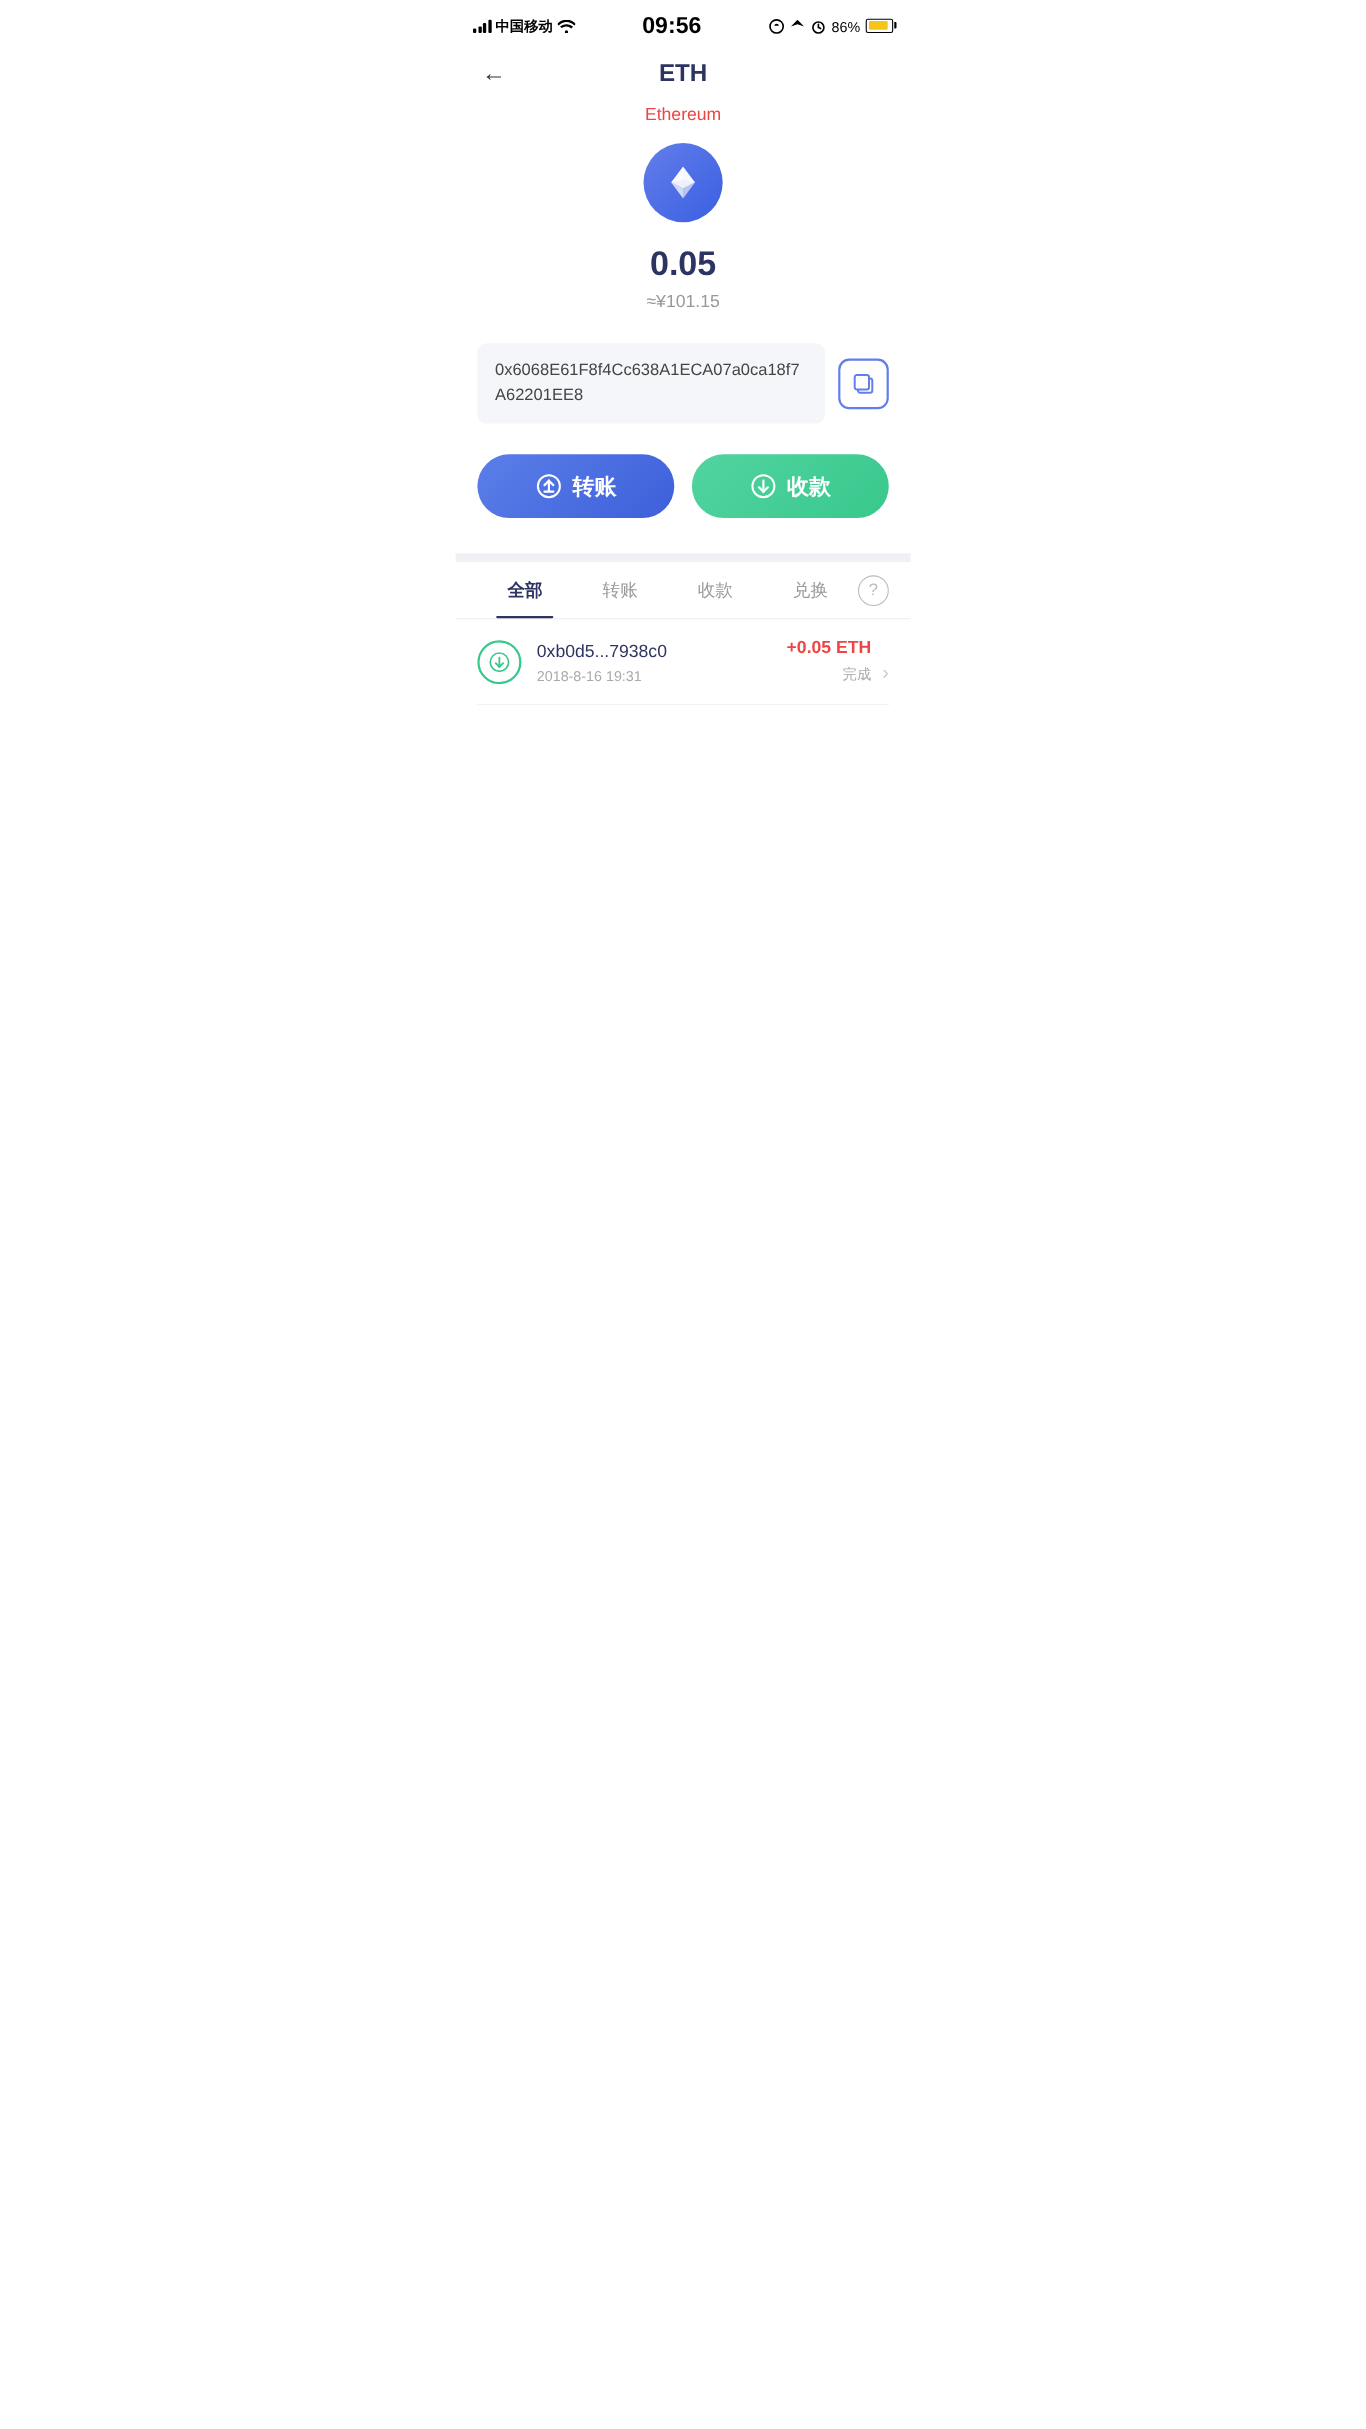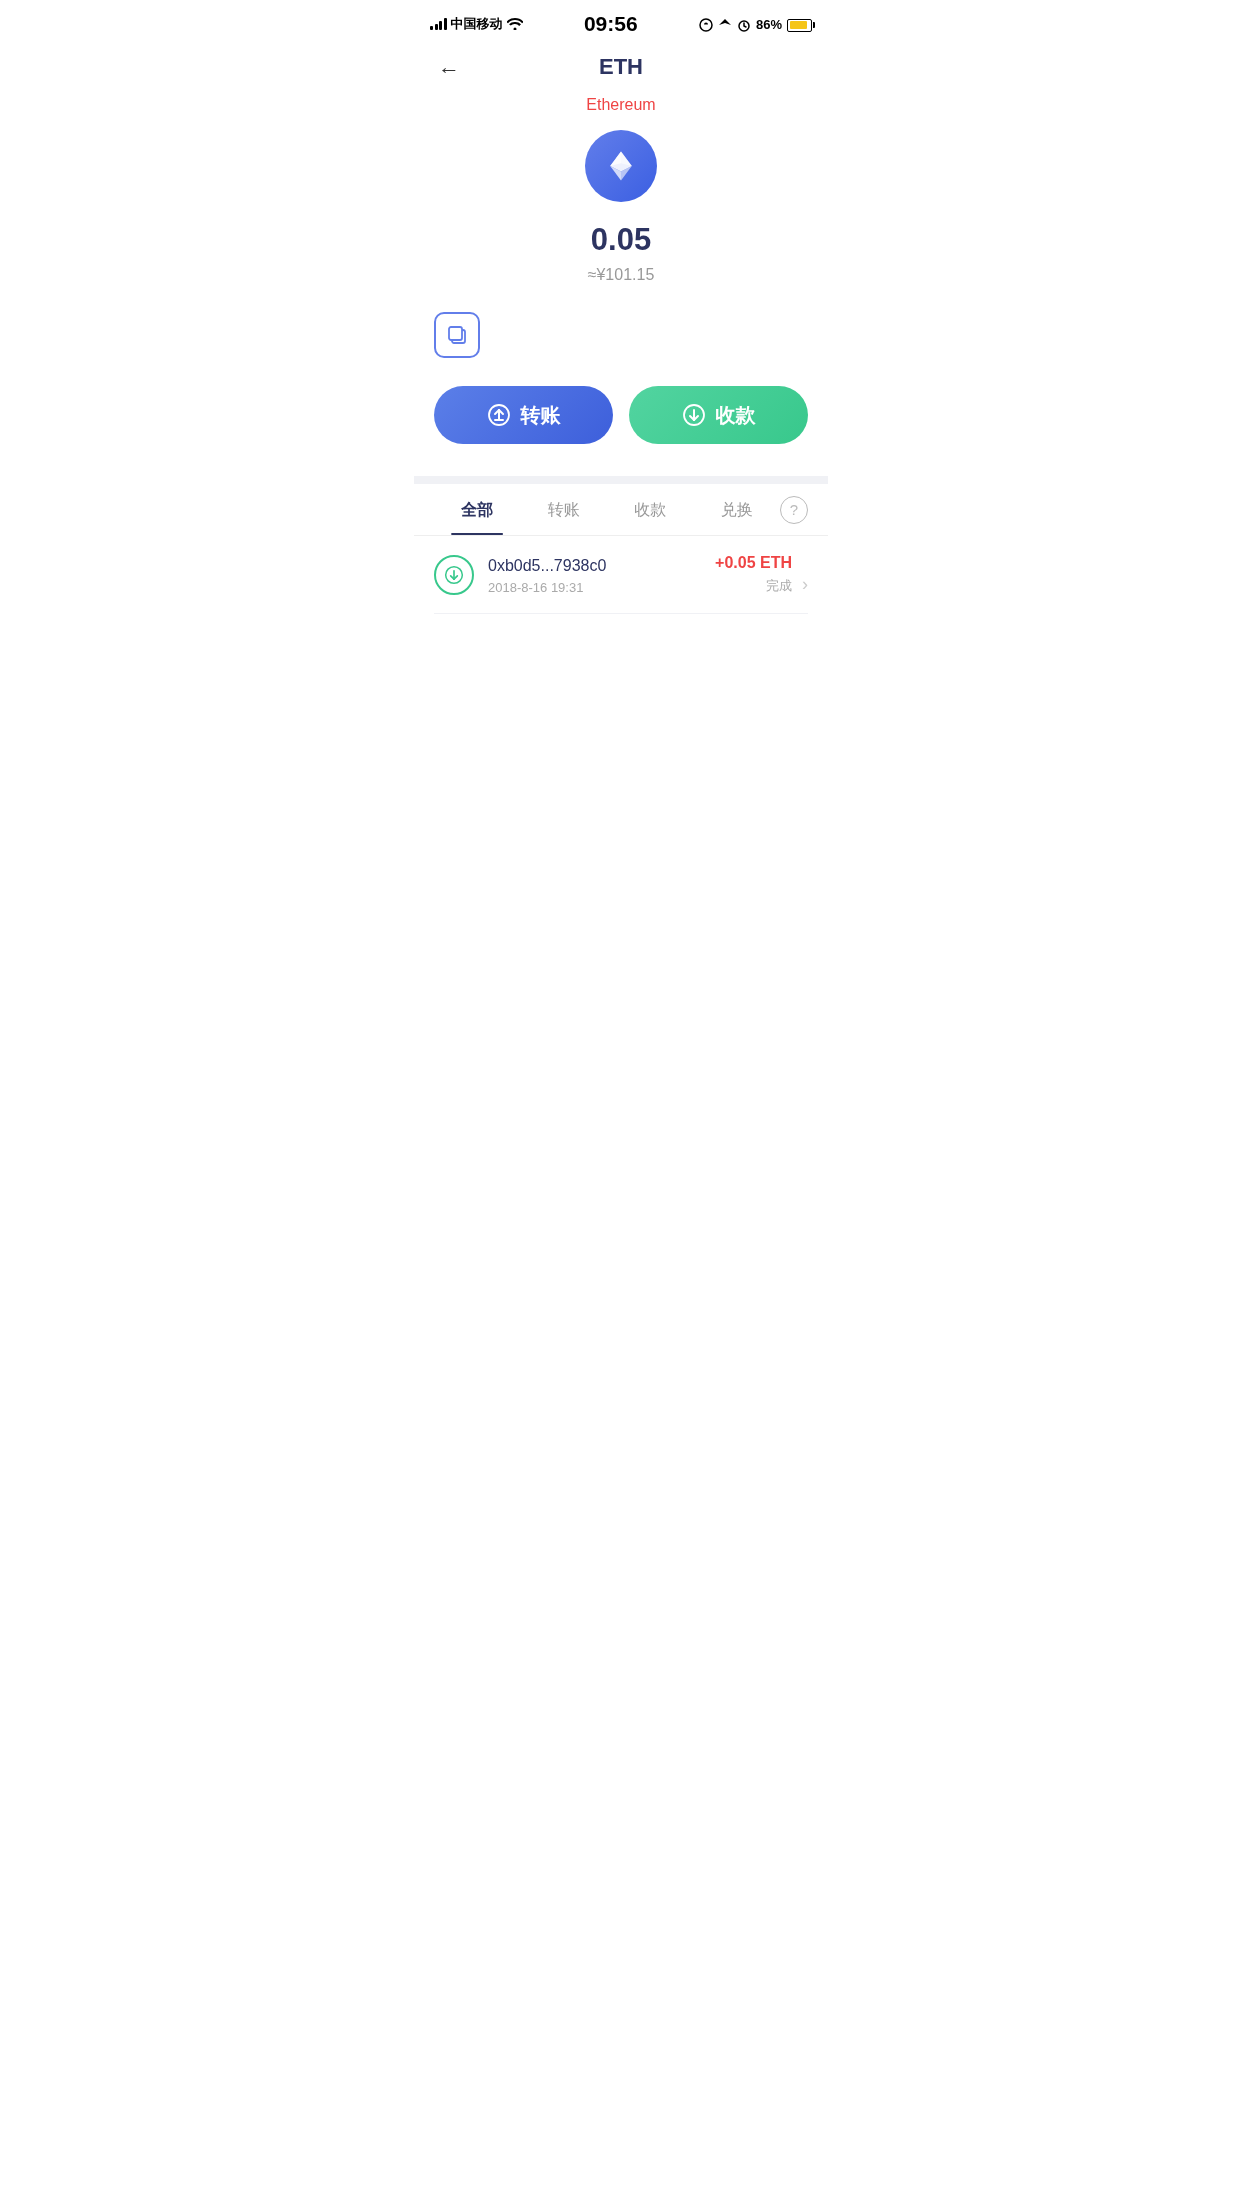--- a/index.html
+++ b/index.html
@@ -42,24 +42,24 @@
       width: 3px;
       border-radius: 1px;
     }
     .status-center {
       font-size: 21px;
       font-weight: 600;
       color: #000;
     }
     .status-right {
       display: flex;
-      align-items: flex-end;
+      align-items: flex-start;
       gap: 5px;
       font-size: 13px;
-      font-weight: 700;
+      font-weight: 400;
       color: #000;
     }
     .battery-container {
       display: flex;
       align-items: center;
       gap: 2px;
     }
     .battery-icon {
       width: 25px;
       height: 13px;
@@ -390,20 +390,21 @@
       <polygon points="20,4 32,20 20,17" fill="rgba(255,255,255,0.55)"></polygon>
       <polygon points="20,4 8,20 20,17" fill="rgba(255,255,255,0.75)"></polygon>
     </svg>
   </div>
 </div>
 
 <div class="balance-amount">0.05</div>
 <div class="balance-fiat">≈¥101.15</div>
 
 <div class="address-container">
+  <div class="address-box">0x6068E61F8f4Cc638A1ECA07a0ca18f7A62201EE8</div>
   <button class="copy-button">
     <svg width="22" height="22" viewBox="0 0 22 22">
       <rect x="6" y="6" width="13" height="13" rx="2" fill="none" stroke="#627eea" stroke-width="1.8"></rect>
       <rect x="3" y="3" width="13" height="13" rx="2" fill="white" stroke="#627eea" stroke-width="1.8"></rect>
     </svg>
   </button>
 </div>
 
 <div class="action-buttons">
   <button class="btn-transfer">

